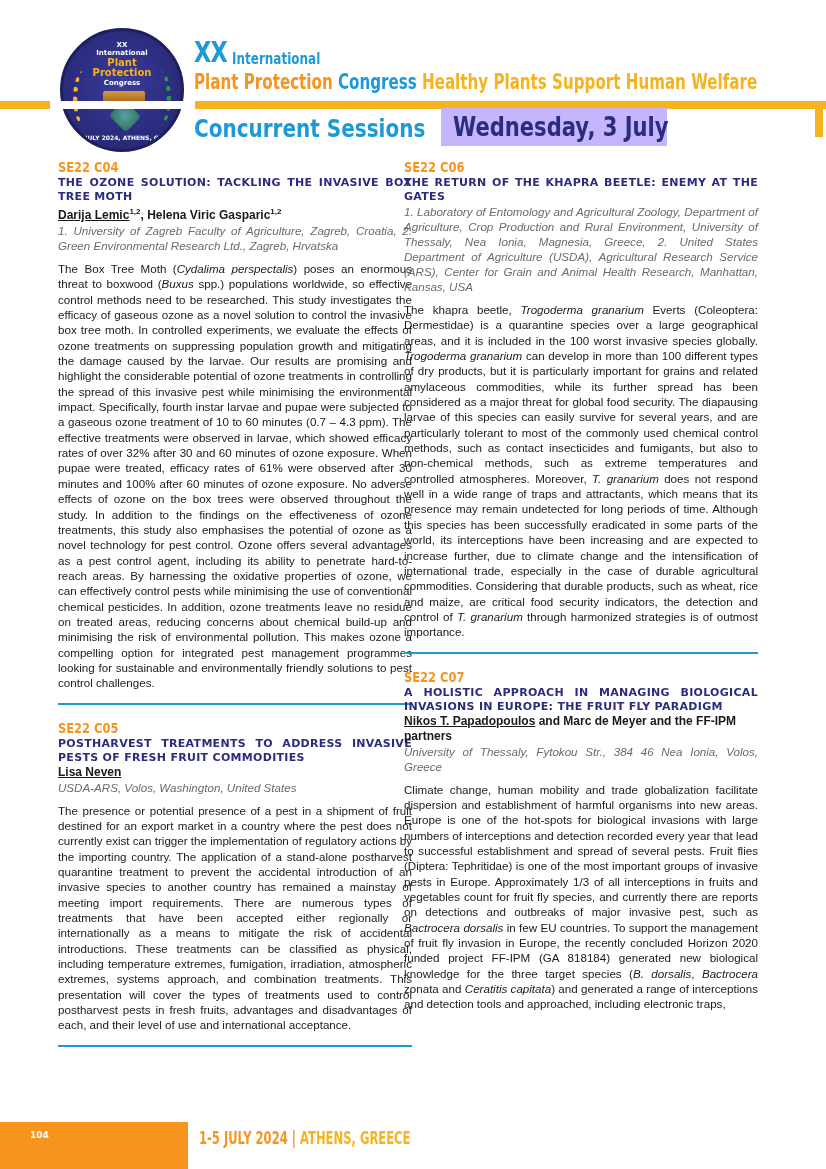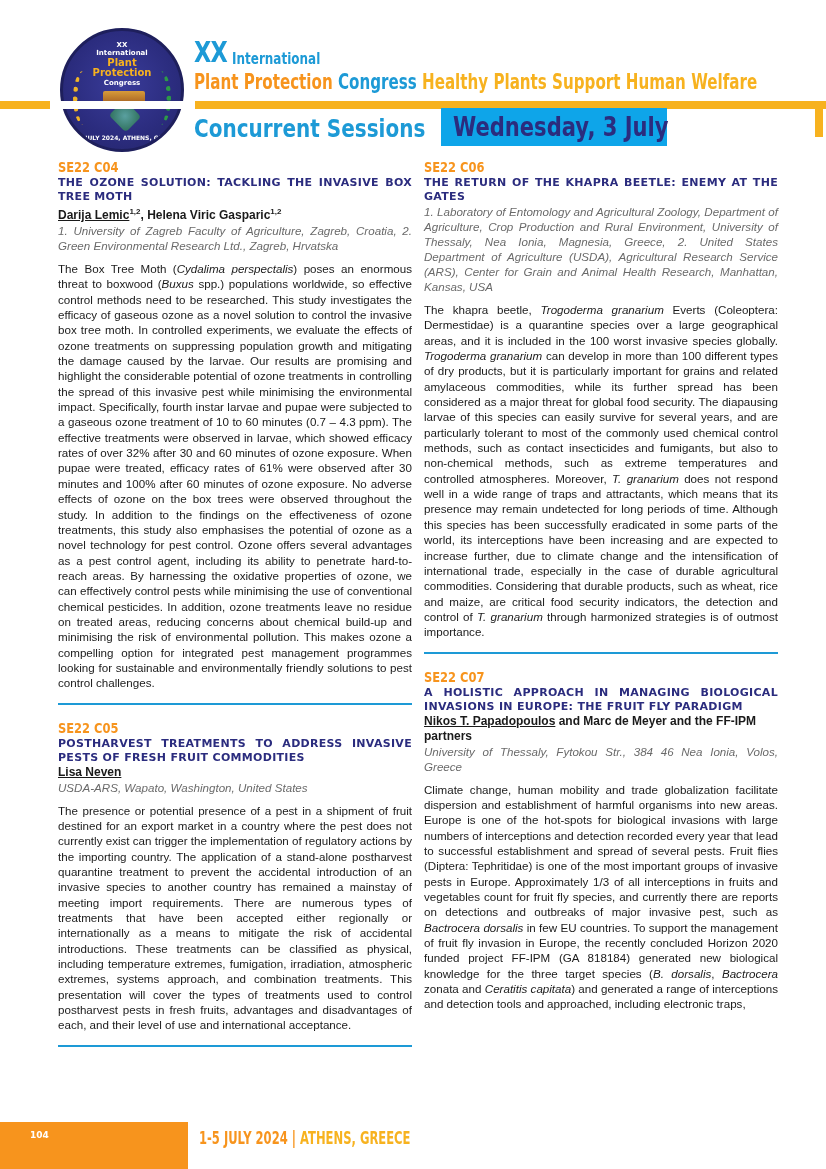--- a/index.html
+++ b/index.html
@@ -22,27 +22,27 @@
   .hdr-line { position: absolute; top: 101px; left: 0; width: 826px; height: 8px; background: #f7b21f; }
   .hdr-line-cut { position: absolute; top: 101px; left: 50px; width: 145px; height: 8px; background: #fff; }
   .hdr-line-drop { position: absolute; top: 101px; left: 815px; width: 8px; height: 36px; background: #f7b21f; }
   .title-xx { position: absolute; left: 194px; top: 38px; font-family: "DejaVu Sans", sans-serif; font-weight: bold; color: #1d9ad6; font-size: 28px; line-height: 30px; letter-spacing: -1px; transform: scaleX(0.8); transform-origin: left; }
   .title-intl { position: absolute; left: 232px; top: 50px; font-family: "DejaVu Sans", sans-serif; font-weight: bold; color: #1d9ad6; font-size: 15px; transform: scaleX(0.8); transform-origin: left; }
   .title-row2 { position: absolute; left: 194px; top: 70px; font-family: "DejaVu Sans", sans-serif; font-weight: bold; font-size: 21px; white-space: nowrap; transform: scaleX(0.72); transform-origin: left; }
   .t-ppc { color: #f7941d; }
   .t-cong { color: #1d9ad6; }
   .t-slogan { color: #f7b21f; }
   .sessions { position: absolute; left: 194px; top: 114px; font-family: "DejaVu Sans", sans-serif; font-weight: bold; color: #1d9ad6; font-size: 25px; transform: scaleX(0.8); transform-origin: left; white-space: nowrap; }
-  .daybox { position: absolute; left: 441px; top: 108px; width: 226px; height: 38px; background: #0ea5e9; }
+  .daybox { position: absolute; left: 441px; top: 108px; width: 226px; height: 38px; background: #c4b5fd; }
   .daybox span { position: absolute; left: 12px; top: 3px; font-family: "DejaVu Sans", sans-serif; font-weight: bold; color: #2b2c7e; font-size: 27px; white-space: nowrap; transform: scaleX(0.78); transform-origin: left; }
 
   
   .col { position: absolute; top: 158px; width: 354px; }
   .col.left { left: 58px; }
-  .col.right { left: 424px; }
+  .col.right { left: 404px; }
   .abs { margin-bottom: 12px; }
   .code { font-family: "DejaVu Sans", sans-serif; font-weight: bold; color: #f7941d; font-size: 14px; line-height: 16px; transform: scaleX(0.82); transform-origin: left; display: inline-block; }
   .atitle { font-family: "DejaVu Sans", sans-serif; font-weight: bold; color: #2b2c7e; font-size: 11px; line-height: 14px; text-align: justify; letter-spacing: 0.3px; }
   .authors { font-weight: bold; font-size: 12px; line-height: 15px; color: #1a1a1a; }
   .authors u { text-decoration: underline; }
   .authors sup { font-size: 8px; }
   .affil { font-style: italic; color: #6a6a6a; font-size: 11.6px; line-height: 15px; text-align: justify; margin-bottom: 8px; }
   .body { font-size: 11.6px; line-height: 15.35px; text-align: justify; color: #1a1a1a; }
   .body i { font-style: italic; margin-top: 16px; }
   .sep { height: 2px; background: #1d9ad6; margin: 12px 0 14px 0; }
@@ -94,21 +94,21 @@
     <div class="affil">1. University of Zagreb Faculty of Agriculture, Zagreb, Croatia, 2. Green Environmental Research Ltd., Zagreb, Hrvatska</div>
     <div class="body"><span>The Box Tree Moth (</span><i>Cydalima perspectalis</i><span>) poses an enormous threat to boxwood (</span><i>Buxus</i><span> spp.) populations worldwide, so effective control methods need to be researched. This study investigates the efficacy of gaseous ozone as a novel solution to control the invasive box tree moth. In controlled experiments, we evaluate the effects of ozone treatments on suppressing population growth and mitigating the damage caused by the larvae. Our results are promising and highlight the considerable potential of ozone treatments in controlling the spread of this invasive pest while minimising the environmental impact. Specifically, fourth instar larvae and pupae were subjected to a gaseous ozone treatment of 10 to 60 minutes (0.7 – 4.3 ppm). The effective treatments were observed in larvae, which showed efficacy rates of over 32% after 30 and 60 minutes of ozone exposure. When pupae were treated, efficacy rates of 61% were observed after 30 minutes and 100% after 60 minutes of ozone exposure. No adverse effects of ozone on the box trees were observed throughout the study. In addition to the findings on the effectiveness of ozone treatments, this study also emphasises the potential of ozone as a novel technology for pest control. Ozone offers several advantages as a pest control agent, including its ability to penetrate hard-to-reach areas. By harnessing the oxidative properties of ozone, we can effectively control pests while minimising the use of conventional chemical pesticides. In addition, ozone treatments leave no residue on treated areas, reducing concerns about chemical build-up and minimising the risk of environmental pollution. This makes ozone a compelling option for integrated pest management programmes looking for sustainable and environmentally friendly solutions to pest control challenges.</span></div>
   </div>
   <div class="sep"></div>
   <div class="abs">
     <div class="code">SE22 C05</div>
     <div class="atitle">POSTHARVEST TREATMENTS TO ADDRESS INVASIVE PESTS OF FRESH FRUIT COMMODITIES</div>
     <div class="authors">
       <u>Lisa Neven</u>
     </div>
-    <div class="affil">USDA-ARS, Wapato, Washington, United States</div>
+    <div class="affil">USDA-ARS, Volos, Washington, United States</div>
     <div class="body"><span>The presence or potential presence of a pest in a shipment of fruit destined for an export market in a country where the pest does not currently exist can trigger the implementation of regulatory actions by the importing country. The application of a stand-alone postharvest quarantine treatment to prevent the accidental introduction of an invasive species to another country has remained a mainstay of meeting import requirements. There are numerous types of treatments that have been accepted either regionally or internationally as a means to mitigate the risk of accidental introductions. These treatments can be classified as physical, including temperature extremes, fumigation, irradiation, atmospheric extremes, systems approach, and combination treatments. This presentation will cover the types of treatments used to control postharvest pests in fresh fruits, advantages and disadvantages of each, and their level of use and international acceptance.</span></div>
   </div>
   <div class="sep"></div>
 </div>
 
 <div class="col right">
   <div class="abs">
     <div class="code">SE22 C06</div>
     <div class="atitle">THE RETURN OF THE KHAPRA BEETLE: ENEMY AT THE GATES</div>
     <div class="affil">1. Laboratory of Entomology and Agricultural Zoology, Department of Agriculture, Crop Production and Rural Environment, University of Thessaly, Nea Ionia, Magnesia, Greece, 2. United States Department of Agriculture (USDA), Agricultural Research Service (ARS), Center for Grain and Animal Health Research, Manhattan, Kansas, USA</div>

